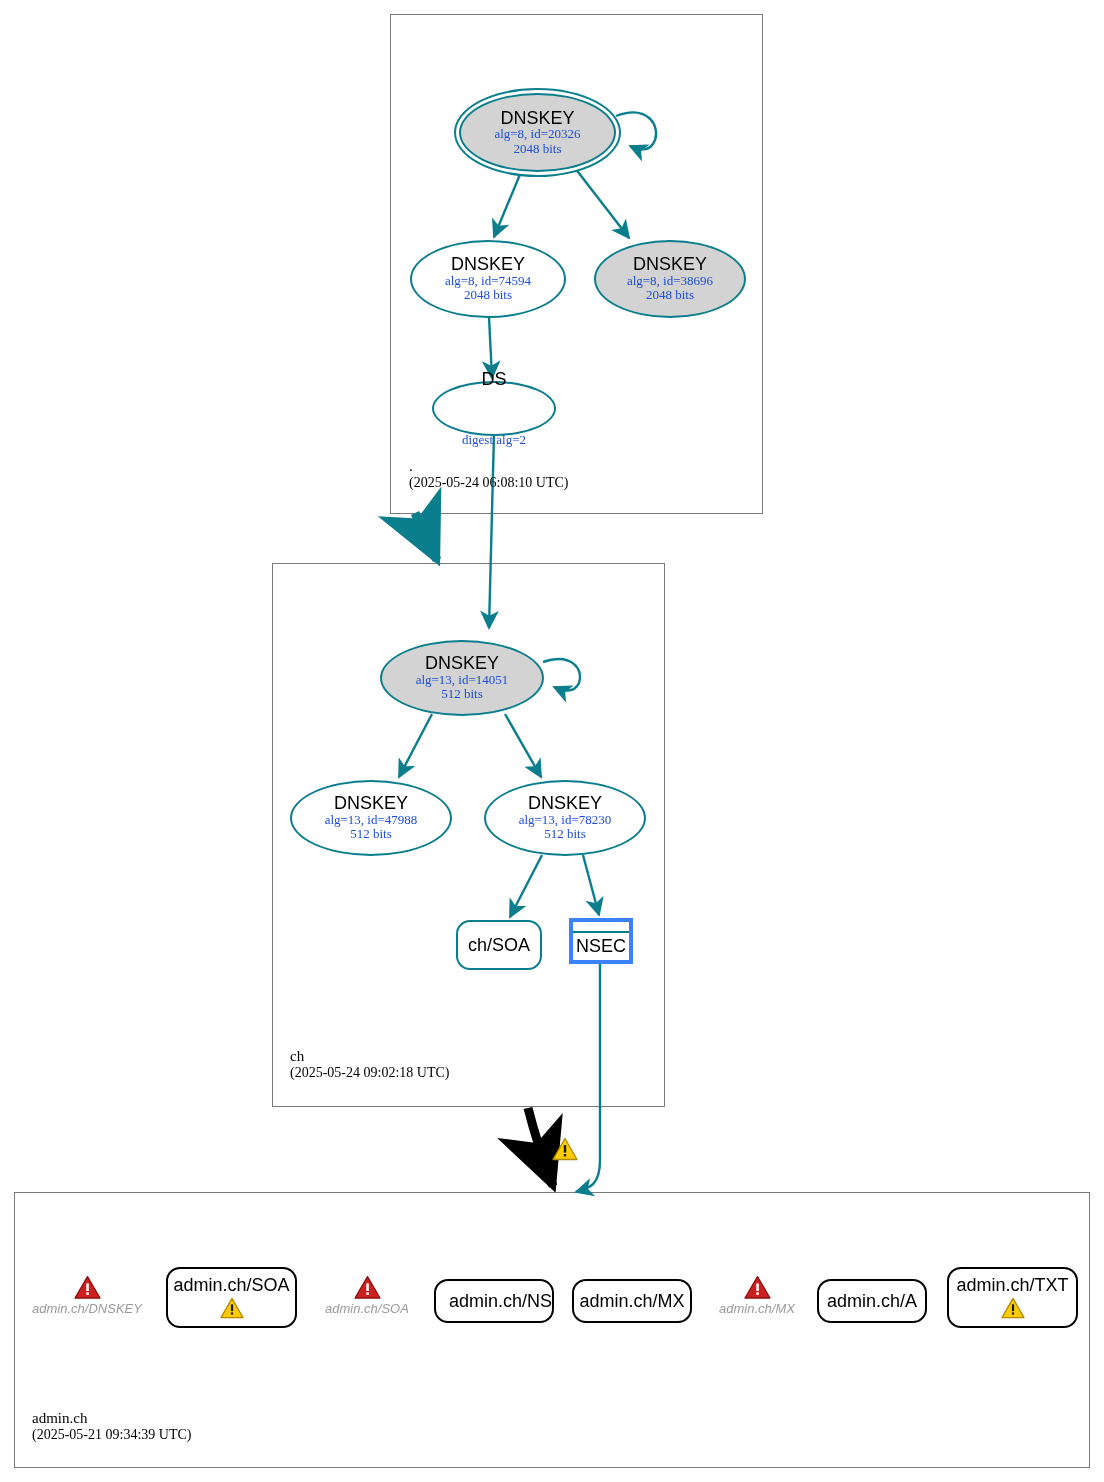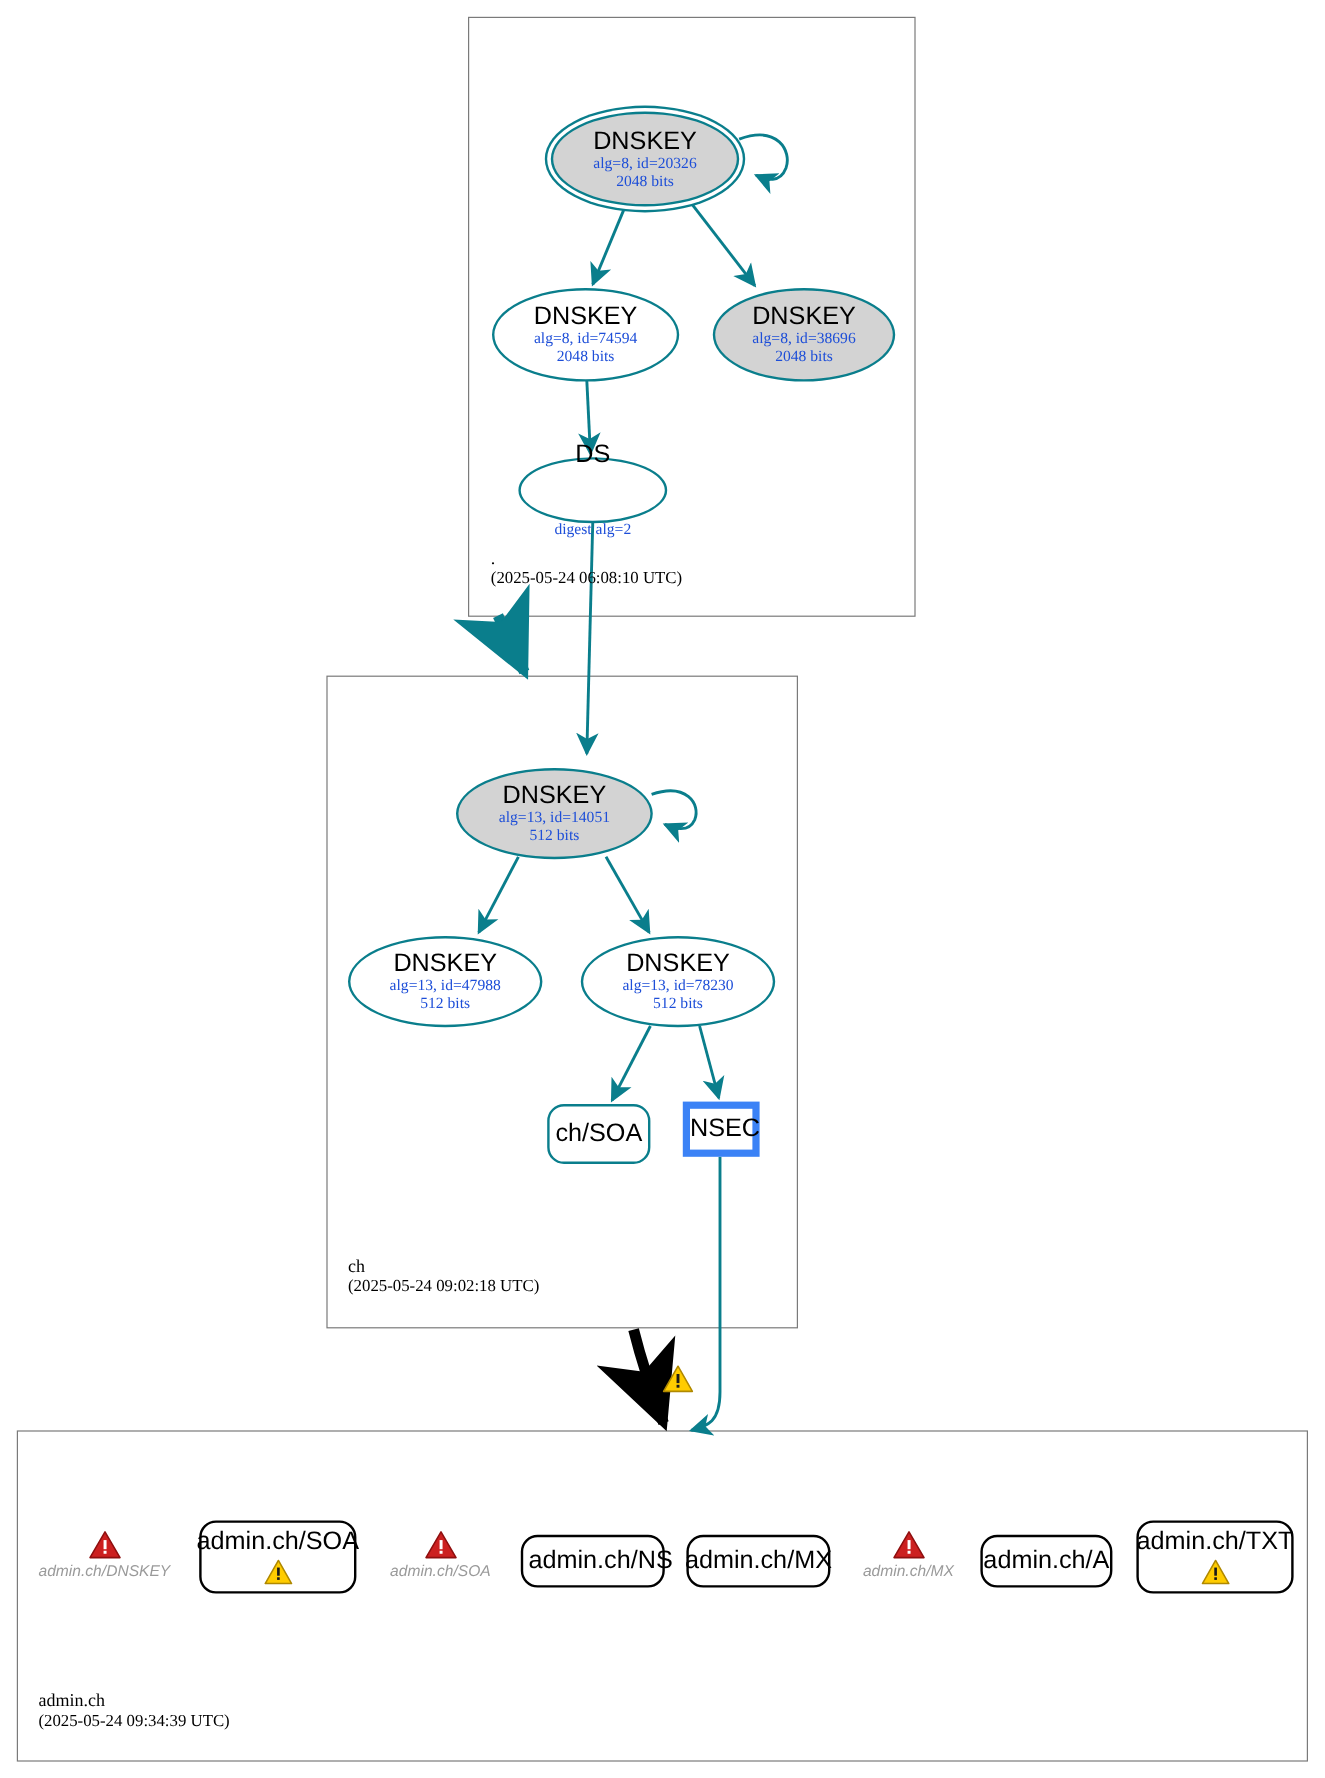--- a/index.html
+++ b/index.html
@@ -10,26 +10,26 @@
   .zone-box{position:absolute;border:1px solid #7a7a7a;background:transparent;box-sizing:border-box;}
   .zone-label{position:absolute;font-family:"Liberation Serif",serif;color:#000;white-space:nowrap;}
   .zone-name{font-size:15px;}
   .zone-time{font-size:14px;}
   .node{position:absolute;display:flex;flex-direction:column;align-items:center;
         justify-content:center;box-sizing:border-box;text-align:center;}
   .ell{border:2px solid #0a7e8c;border-radius:50%;}
   .ell.dbl{box-shadow:0 0 0 3px #ffffff, 0 0 0 5px #0a7e8c;}
   .fill-gray{background:#d3d3d3;}
   .fill-white{background:#ffffff;}
-  .t-main{font-family:"Liberation Sans",sans-serif;font-size:21px;color:#000;line-height:1.05;}
+  .t-main{font-family:"Liberation Sans",sans-serif;font-size:18px;color:#000;line-height:1.05;}
   .t-sub{font-family:"Liberation Serif",serif;font-size:13px;color:#1d4ed8;line-height:1.12;}
   .rrset{border:2px solid #0a7e8c;border-radius:14px;background:#fff;}
   .rrset-black{border:2px solid #000;border-radius:14px;background:#fff;}
-  .nsec-box{border:6px solid #3b82f6;background:#fff;box-sizing:border-box;
-            display:flex;flex-direction:row;}
+  .nsec-box{border:4px solid #3b82f6;background:#fff;box-sizing:border-box;
+            display:flex;flex-direction:column;}
   .nsec-top{height:9px;border-bottom:2px solid #0a7e8c;}
   .nsec-body{flex:1;display:flex;align-items:center;justify-content:center;}
   .errnode{position:absolute;display:flex;flex-direction:column;align-items:center;}
   .errlabel{font-family:"Liberation Sans",sans-serif;font-style:italic;font-size:13px;
             color:#9a9a9a;white-space:nowrap;margin-top:1px;}
   .tri{display:block;}
 </style>
 </head>
 <body>
 
@@ -202,16 +202,16 @@
     <div class="t-main">admin.ch/TXT</div>
     <svg class="tri" style="width:24px;height:22px;margin-top:2px;" viewBox="0 0 24 22">
       <path d="M12,1.4 L23,20.6 L1,20.6 Z" fill="#ffcc00" stroke="#b08900" stroke-width="1.3" stroke-linejoin="round"></path>
       <rect x="10.9" y="7.3" width="2.2" height="6.8" fill="#1a1a1a"></rect>
       <rect x="10.9" y="15.4" width="2.2" height="2.2" fill="#1a1a1a"></rect>
     </svg>
   </div>
 
   <div class="zone-label" style="left:32px;top:1410px;">
     <div class="zone-name">admin.ch</div>
-    <div class="zone-time">(2025-05-24 09:34:39 UTC)</div>
+    <div class="zone-time">(2025-05-21 09:34:39 UTC)</div>
   </div>
 
 </div>
 
 </body></html>

